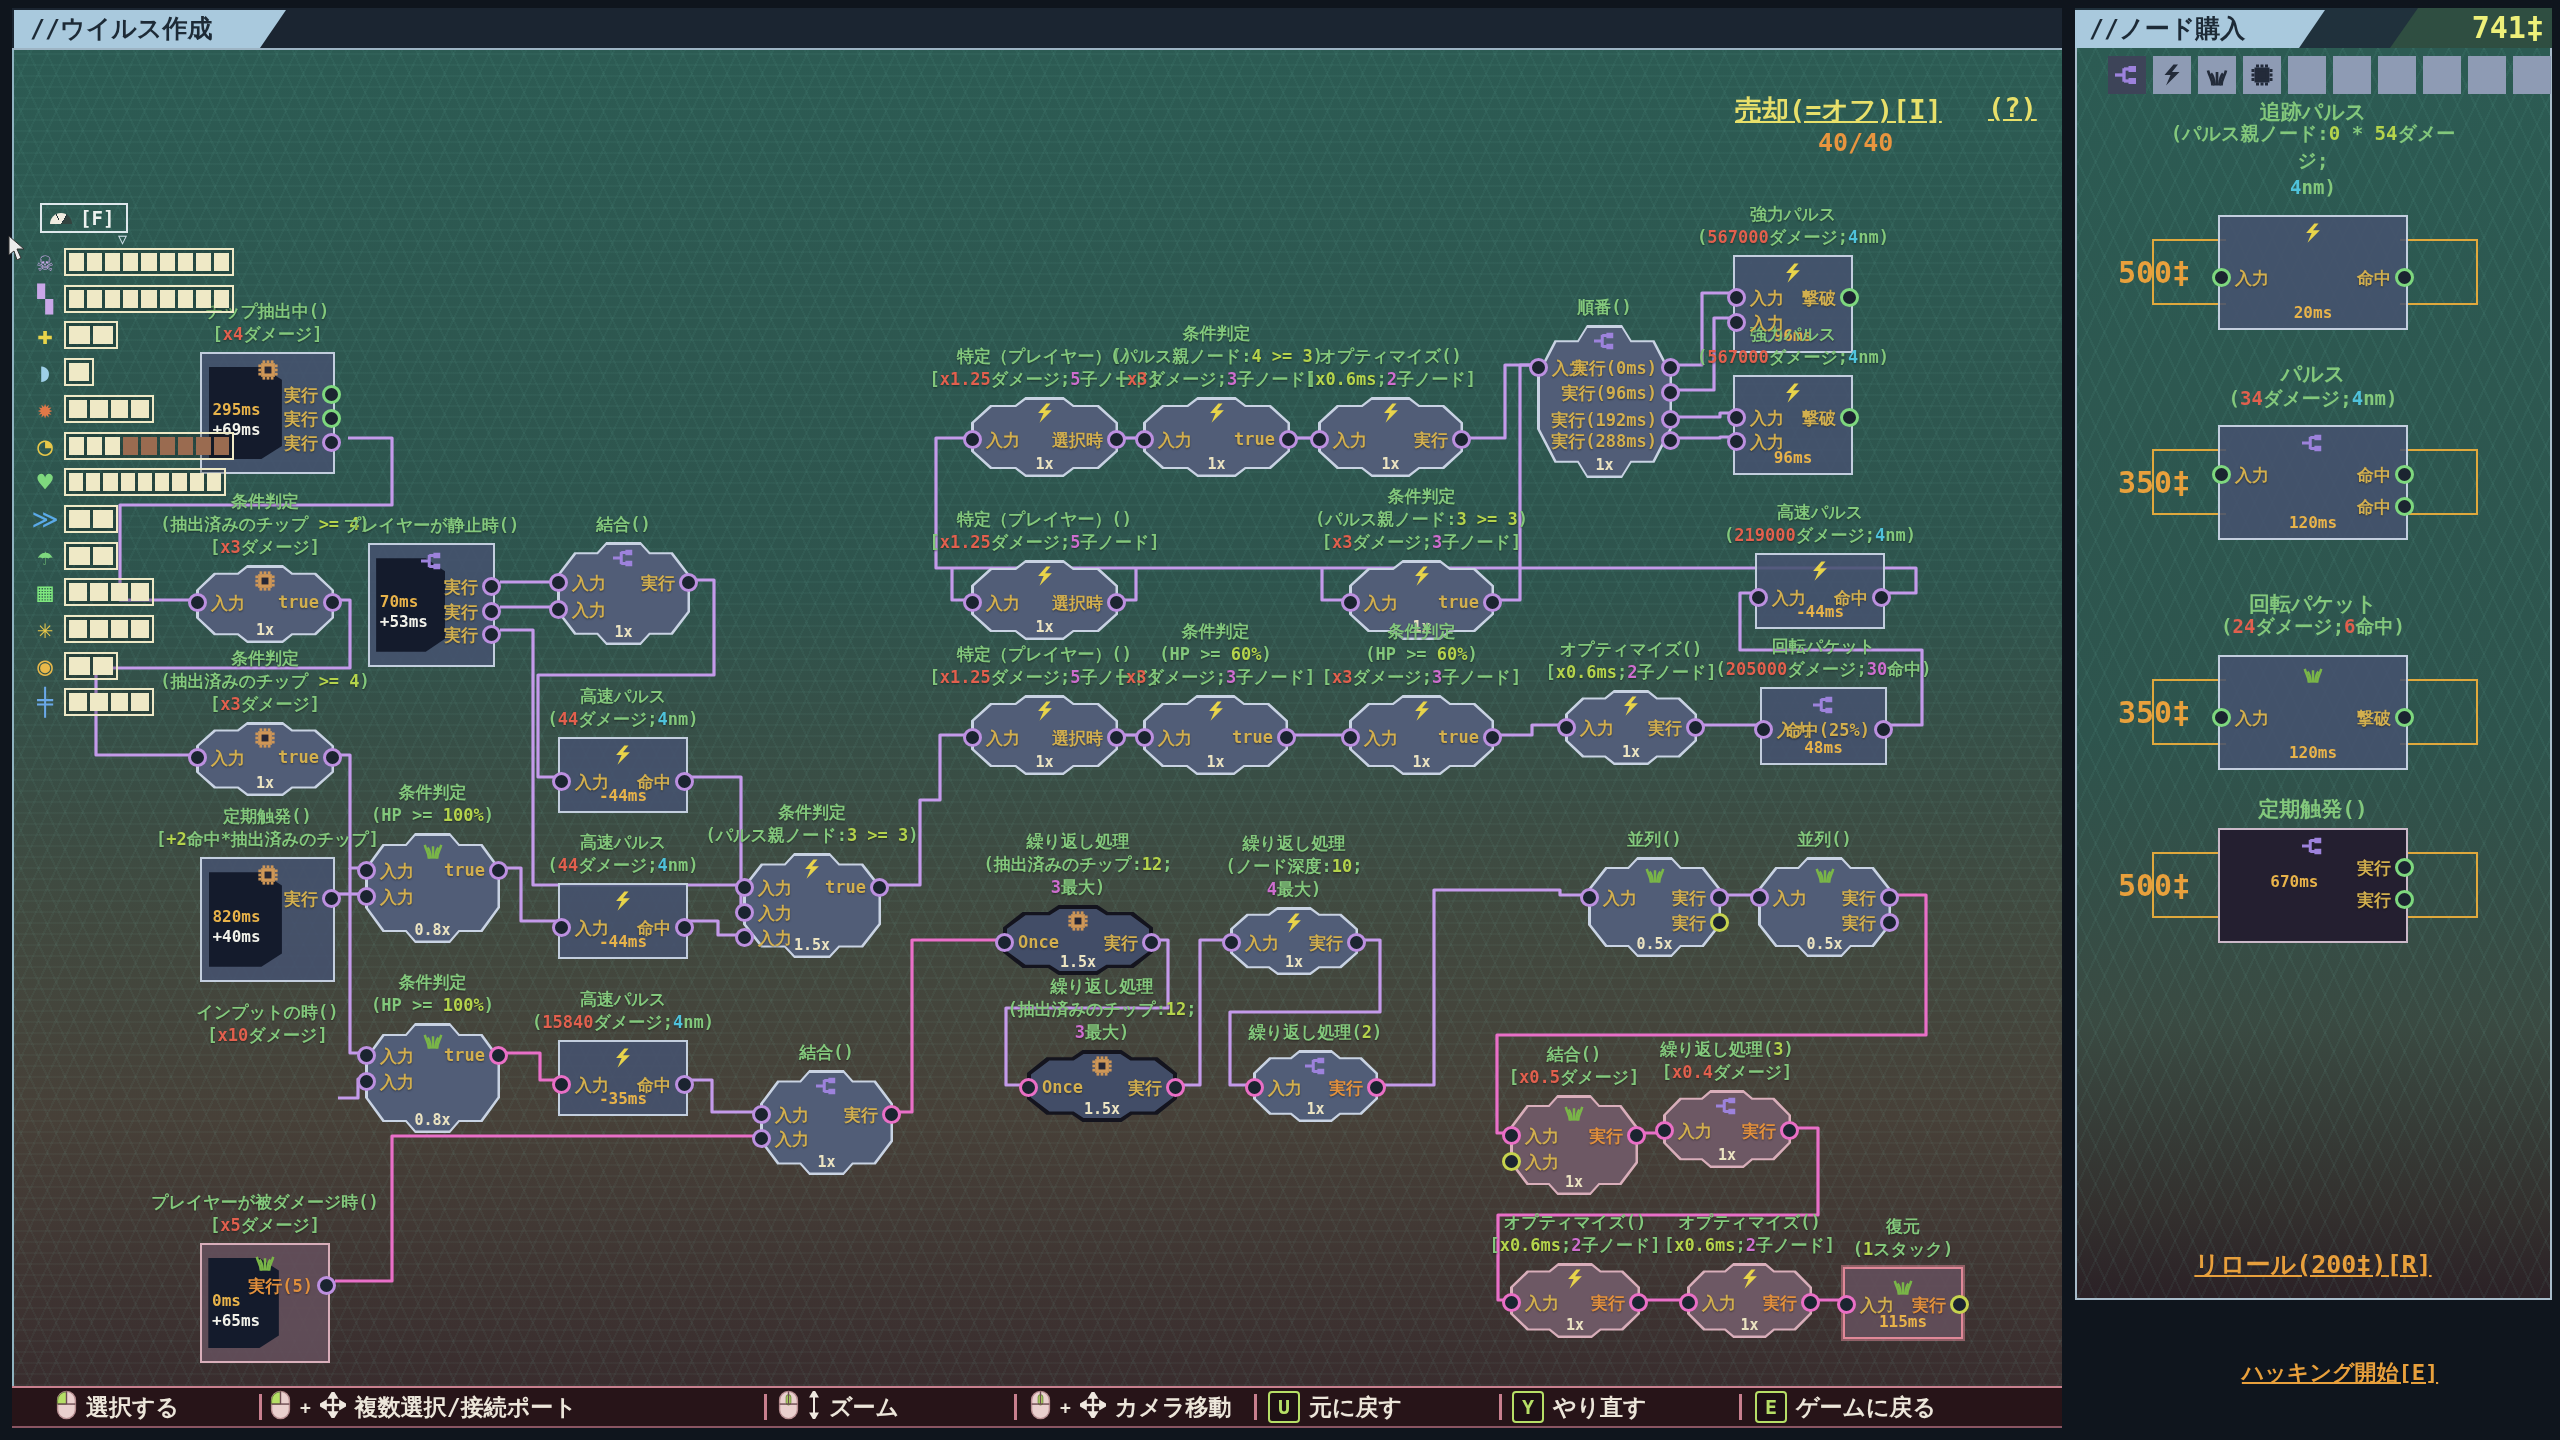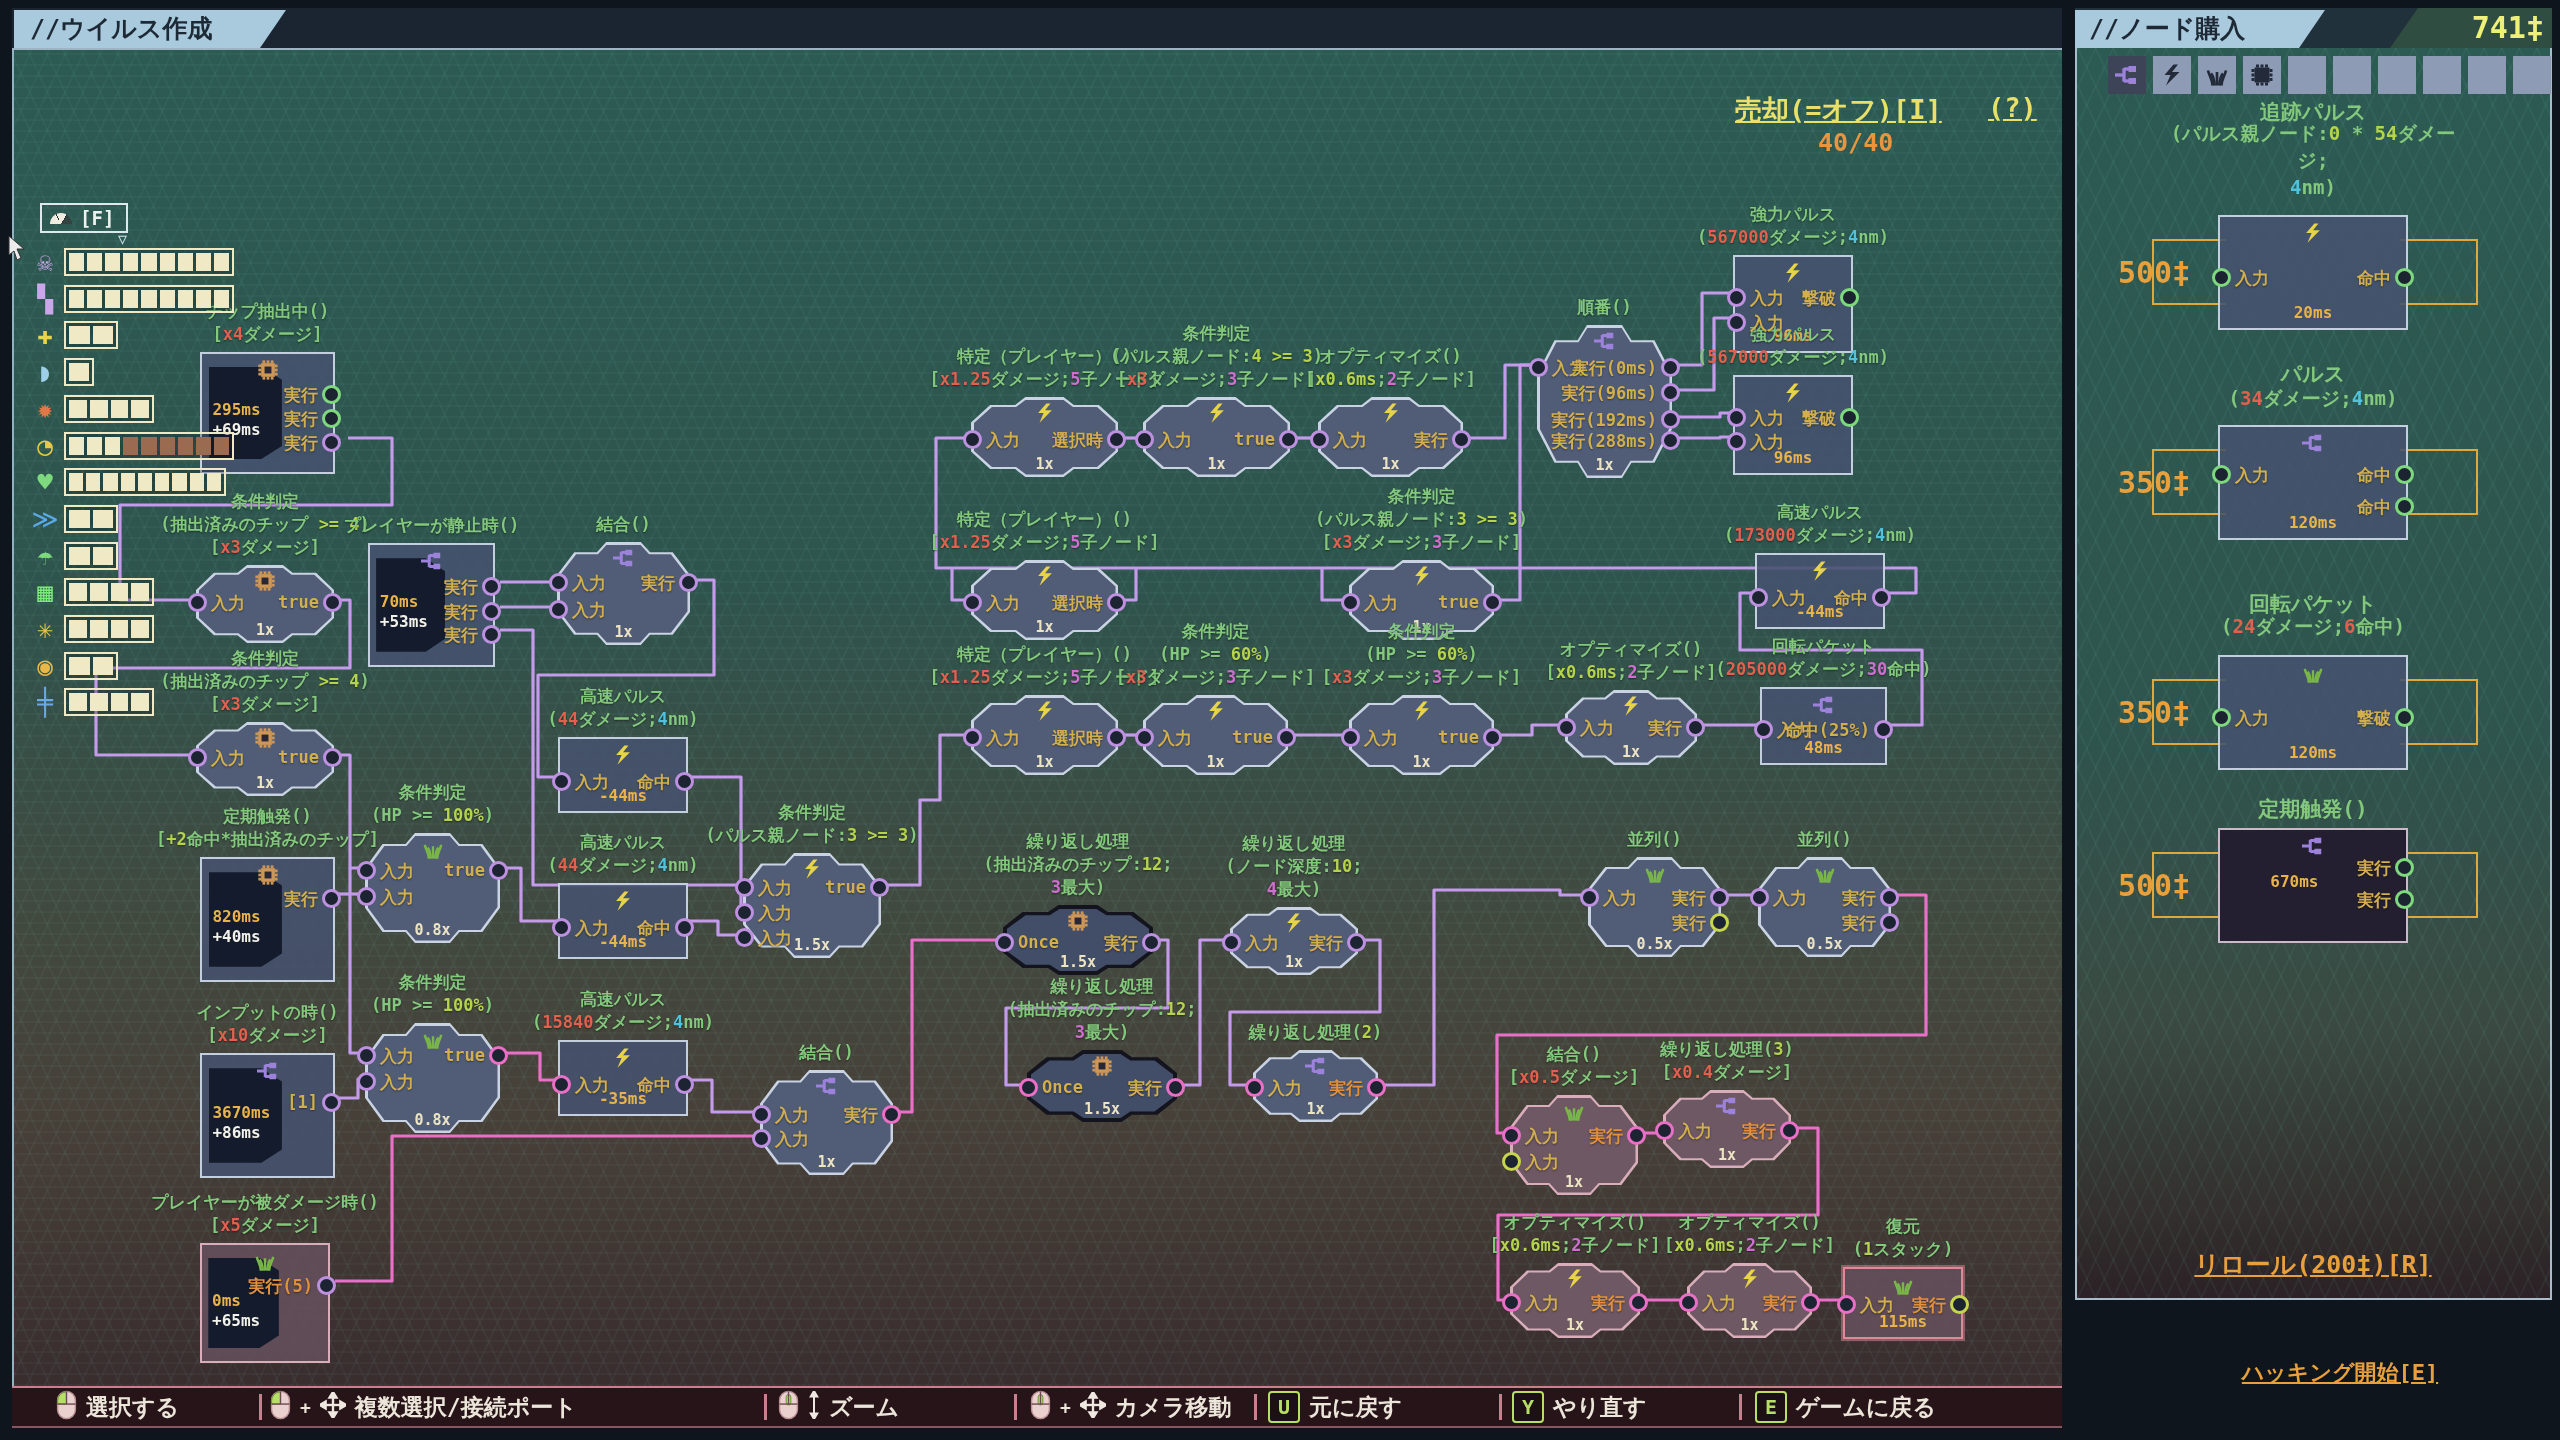--- a/index.html
+++ b/index.html
@@ -446,40 +446,20 @@
         <span class="plab">入力</span>
       </div>
       <div class="port c sr" style="top: 28px; right: -8px;">
         <span class="plab">true</span>
       </div>
     </div>
     <div class="nhead" style="left: 267.5px; top: 1001px;">
       <div><span class="seg-g">インプットの時()</span></div>
       <div><span class="seg-g">[</span><span class="seg-r">x10</span><span class="seg-g">ダメージ]</span></div>
     </div>
-    <div class="node ev" style="left: 200px; top: 1053px; width: 135px; height: 125px; pointer-events: auto;">
-      <div class="evdark"></div>
-      <div class="nicon"><svg viewBox="0 0 16 16">
-          <g stroke="#9d82dc" stroke-width="2.2" fill="none">
-            <path d="M0 8 H6"></path>
-            <path d="M6 3.5 V12.5"></path>
-            <path d="M6 4 H10"></path>
-            <path d="M6 12 H10"></path>
-          </g>
-          <rect x="9" y="2" width="5" height="4" fill="#9d82dc"></rect>
-          <rect x="9" y="10" width="5" height="4" fill="#9d82dc"></rect>
-        </svg></div>
-      <div class="nms" style="left: 8%; width: 48%; top: 47.5px;">
-        <div class="t">3670ms</div>
-        <div class="w">+86ms</div>
-      </div>
-      <div class="port c sr" style="top: 38px; right: -8px;">
-        <span class="plab">[1]</span>
-      </div>
-    </div>
     <div class="nhead" style="left: 432.5px; top: 971px;">
       <div><span class="seg-g">条件判定</span></div>
       <div><span class="seg-g">(HP &gt;= </span><span class="seg-y">100%</span><span class="seg-g">)</span></div>
     </div>
     <div class="node hx" style="left: 365px; top: 1023px; width: 135px; height: 110px; pointer-events: auto;">
       <div class="hxo" style="clip-path: polygon(0px 32%, 13% 10%, 30% 10%, 37% 0px, 63% 0px, 70% 10%, 87% 10%, 100% 32%, 100% 68%, 87% 90%, 70% 90%, 63% 100%, 37% 100%, 30% 90%, 13% 90%, 0px 68%); background: rgb(201, 211, 227);"></div>
       <div class="hxi" style="inset: 2.5px; clip-path: polygon(0px 32%, 13% 10%, 30% 10%, 37% 0px, 63% 0px, 70% 10%, 87% 10%, 100% 32%, 100% 68%, 87% 90%, 70% 90%, 63% 100%, 37% 100%, 30% 90%, 13% 90%, 0px 68%); background: rgba(70, 82, 110, 0.92);"></div>
       <div class="nicon"><svg viewBox="0 0 16 16">
           <g stroke="#7ab648" stroke-width="1.8" fill="none">
             <path d="M8 15 V6"></path>
@@ -904,21 +884,21 @@
       </div>
       <div class="port c sl" style="top: 55px; left: -8px;">
         <span class="plab">入力</span>
       </div>
       <div class="port g sr" style="top: 31px; right: -8px;">
         <span class="plab">撃破</span>
       </div>
     </div>
     <div class="nhead" style="left: 1820px; top: 501px;">
       <div><span class="seg-g">高速パルス</span></div>
-      <div><span class="seg-g">(</span><span class="seg-r">173000</span><span class="seg-g">ダメージ;</span><span class="seg-c">4</span><span class="seg-g">nm)</span></div>
+      <div><span class="seg-g">(</span><span class="seg-r">219000</span><span class="seg-g">ダメージ;</span><span class="seg-c">4</span><span class="seg-g">nm)</span></div>
     </div>
     <div class="node rc" style="left: 1755px; top: 553px; width: 130px; height: 76px; pointer-events: auto;">
       <div class="nicon"><svg viewBox="0 0 16 16">
           <path d="M9 1 L3 8 H7 L4 15 L13 6 H8 L12 1 Z" fill="#e8d44a"></path>
         </svg></div>
       <div class="nmsc">-44ms</div>
       <div class="port c sl" style="top: 33px; left: -8px;">
         <span class="plab">入力</span>
       </div>
       <div class="port c sr" style="top: 33px; right: -8px;">

